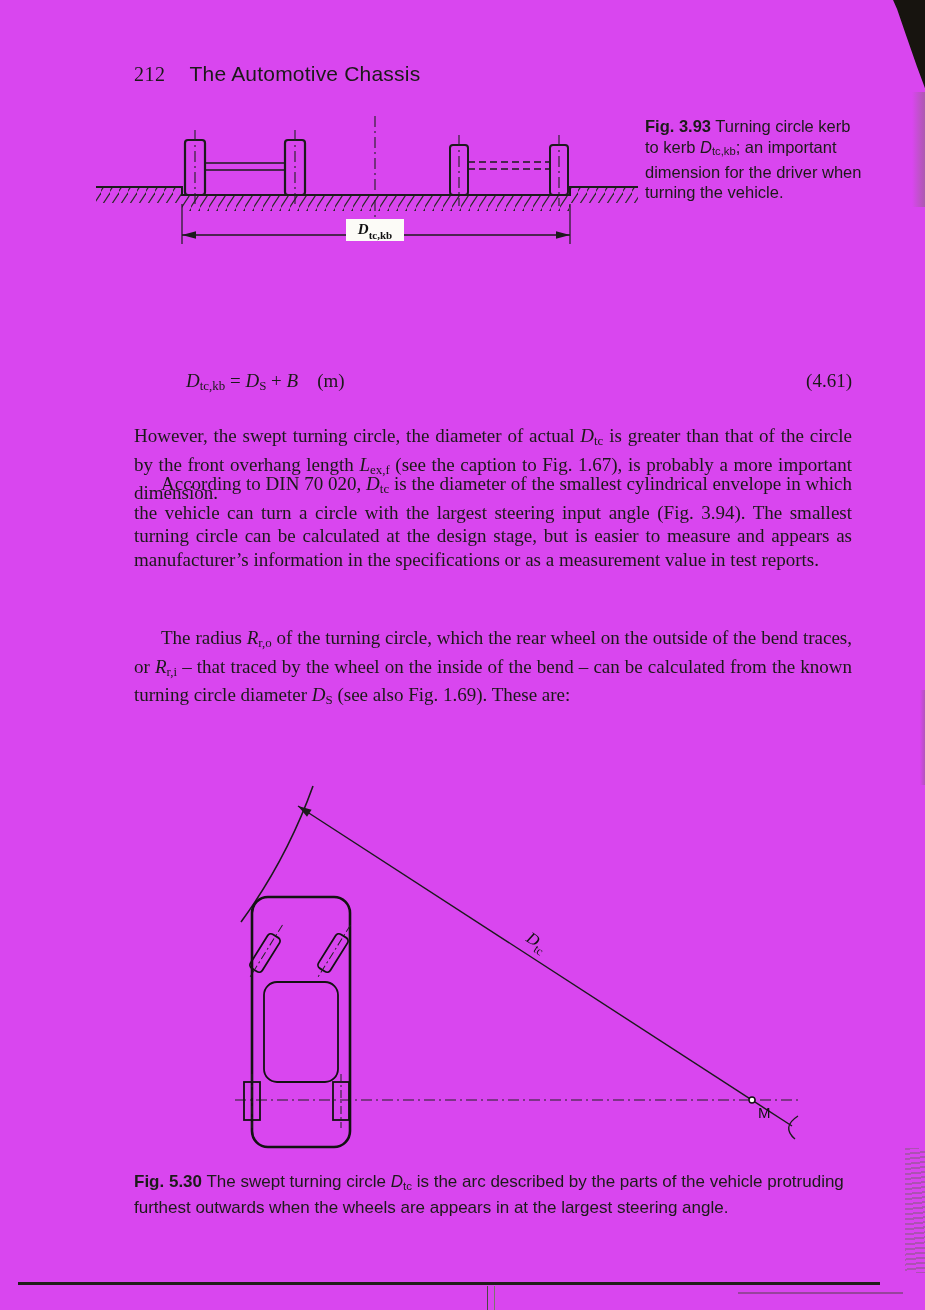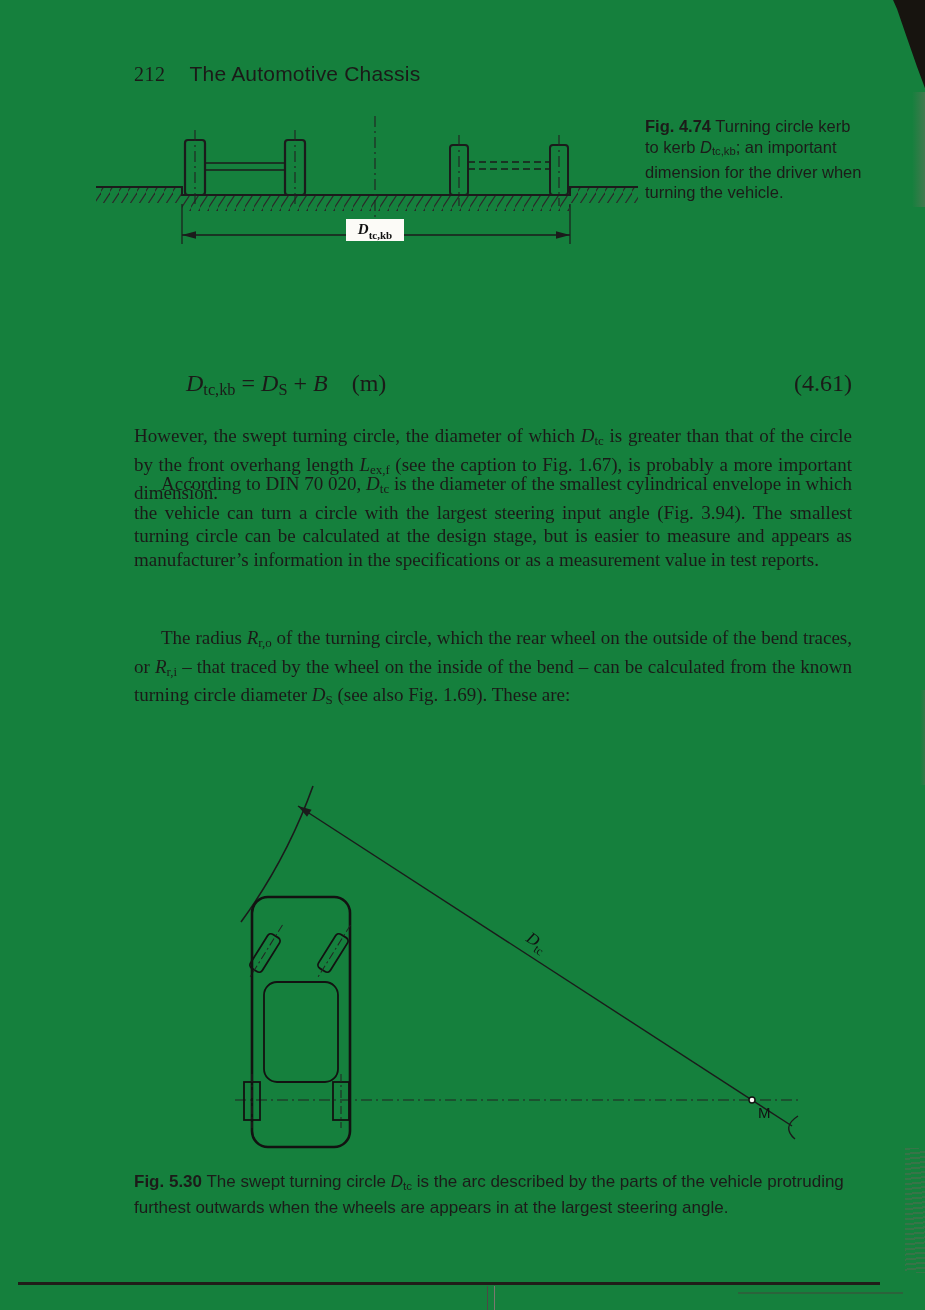--- a/index.html
+++ b/index.html
@@ -1,37 +1,37 @@
 <!DOCTYPE html>
 <html><head>
 <meta charset="utf-8">
 <style>
   html,body { margin:0; padding:0; background:#d8d6d2; }
   .page {
     position:relative; width:925px; height:1310px;
-    background:#15803d; overflow:hidden;
+    background:#d946ef; overflow:hidden;
     font-family:"Liberation Serif", serif; color:#1b1a18;
   }
 
   
   .header { position:absolute; left:134px; top:62px; display:flex; align-items:baseline; }
   .pagenum { font:20px "Liberation Serif", serif; letter-spacing:.5px; }
   .booktitle { font:21px "Liberation Sans", sans-serif; margin-left:24px; letter-spacing:.2px;text-align:right; }
 
   
   .para {
     position:absolute; left:134px; width:718px; margin:0;
     font-size:19px; line-height:23.8px; text-align:justify;
   }
   .p1 { top:292px; }
   .p2 { top:424px; }
   .p3 { top:472px; text-indent:27px; }
   .p4 { top:626px; text-indent:27px; }
 
-  .eqrow { position:absolute; left:134px; top:370px; width:718px; font-size:24px; }
+  .eqrow { position:absolute; left:134px; top:370px; width:718px; font-size:19px; }
   .eq { margin-left:52px; }
   .eqnum { position:absolute; right:0; top:0; }
 
   
   .seg-i { font-style:italic; }
   .seg-b { font-weight:bold; }
   .seg-sub { font-size:0.68em; vertical-align:-0.22em; }
 
   
   .cap393 {
@@ -117,29 +117,29 @@
 
     <line x1="90" y1="92" x2="90" y2="132" stroke="#1b1b1b" stroke-width="1.2"></line>
     <line x1="478" y1="92" x2="478" y2="132" stroke="#1b1b1b" stroke-width="1.2"></line>
     <line x1="90" y1="123" x2="478" y2="123" stroke="#1b1b1b" stroke-width="1.4"></line>
     <polygon points="90,123 104,119.2 104,126.8" fill="#1b1b1b"></polygon>
     <polygon points="478,123 464,119.2 464,126.8" fill="#1b1b1b"></polygon>
     <rect x="254" y="107" width="58" height="22" fill="#fcfbf7"></rect>
     <text class="dimtext" x="283" y="122" text-anchor="middle"><tspan>D</tspan><tspan class="svgsub" dy="5">tc,kb</tspan></text>
   </svg>
 
-  <div class="cap393"><span class="seg-b">Fig. 4.74</span><span>  Turning circle kerb to kerb </span><span class="seg-i">D</span><span class="seg-sub">tc,kb</span><span>; an important dimension for the driver when turning the vehicle.</span></div>
+  <div class="cap393"><span class="seg-b">Fig. 3.93</span><span>  Turning circle kerb to kerb </span><span class="seg-i">D</span><span class="seg-sub">tc,kb</span><span>; an important dimension for the driver when turning the vehicle.</span></div>
 
 
   <div class="eqrow">
     <span class="eq"><span class="seg-i">D</span><span class="seg-sub">tc,kb</span><span> = </span><span class="seg-i">D</span><span class="seg-sub">S</span><span> + </span><span class="seg-i">B</span><span>  (m)</span></span>
     <span class="eqnum">(4.61)</span>
   </div>
 
-  <p class="para p2"><span>However, the swept turning circle, the diameter of which </span><span class="seg-i">D</span><span class="seg-sub">tc</span><span> is greater than that of the circle by the front overhang length </span><span class="seg-i">L</span><span class="seg-sub">ex,f</span><span> (see the caption to Fig. 1.67), is probably a more important dimension.</span></p>
+  <p class="para p2"><span>However, the swept turning circle, the diameter of actual </span><span class="seg-i">D</span><span class="seg-sub">tc</span><span> is greater than that of the circle by the front overhang length </span><span class="seg-i">L</span><span class="seg-sub">ex,f</span><span> (see the caption to Fig. 1.67), is probably a more important dimension.</span></p>
   <p class="para p3"><span>According to DIN 70 020, </span><span class="seg-i">D</span><span class="seg-sub">tc</span><span> is the diameter of the smallest cylindrical envelope in which the vehicle can turn a circle with the largest steering input angle (Fig. 3.94). The smallest turning circle can be calculated at the design stage, but is easier to measure and appears as manufacturer’s information in the specifications or as a measurement value in test reports.</span></p>
   <p class="para p4"><span>The radius </span><span class="seg-i">R</span><span class="seg-sub">r,o</span><span> of the turning circle, which the rear wheel on the outside of the bend traces, or </span><span class="seg-i">R</span><span class="seg-sub">r,i</span><span> – that traced by the wheel on the inside of the bend – can be calculated from the known turning circle diameter </span><span class="seg-i">D</span><span class="seg-sub">S</span><span> (see also Fig. 1.69). These are:</span></p>
 
   <svg class="fig394" viewBox="0 0 700 395">
 
     <line class="dashdot" x1="105" y1="330" x2="668" y2="330"></line>
 
     <path d="M 111 152 A 541 541 0 0 0 183 16" fill="none" stroke="#1b1b1b" stroke-width="1.6"></path>
 
     <line x1="168" y1="36" x2="662" y2="356" stroke="#1b1b1b" stroke-width="1.4"></line>

